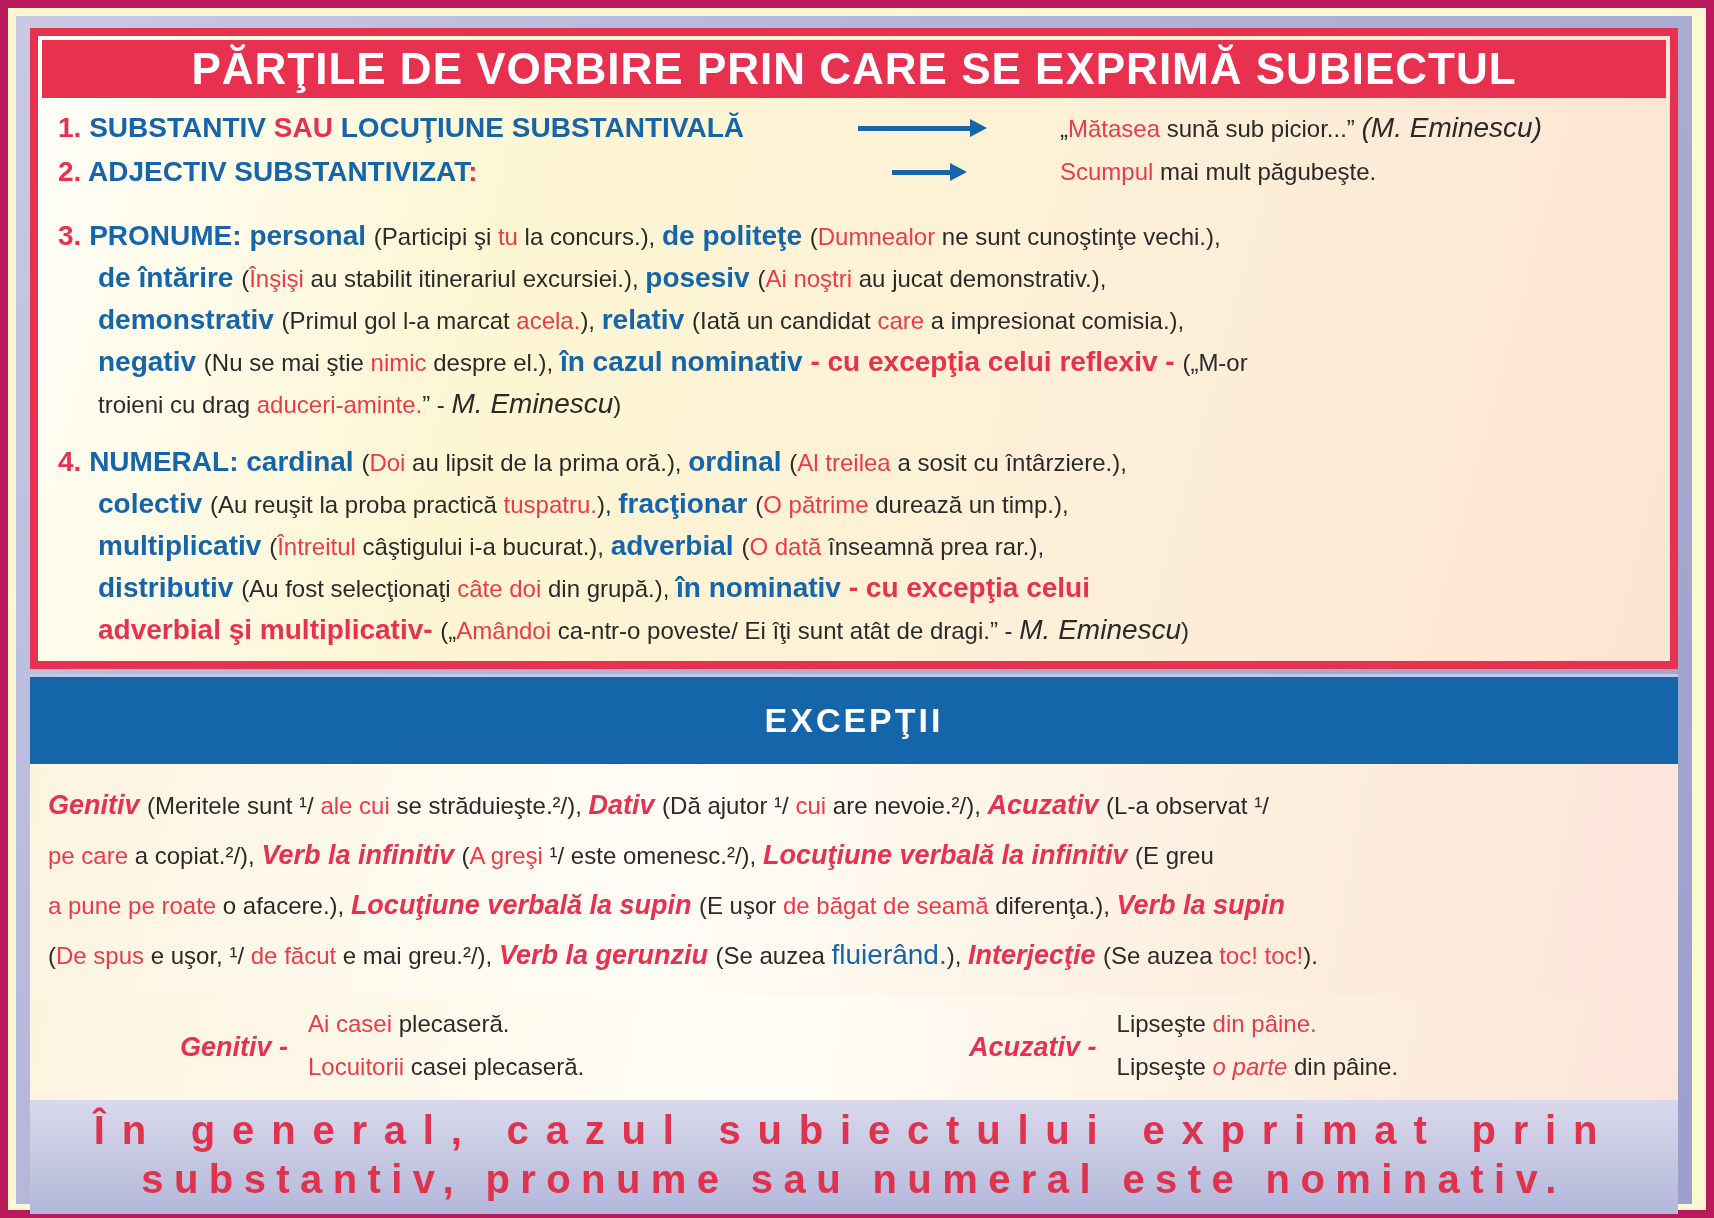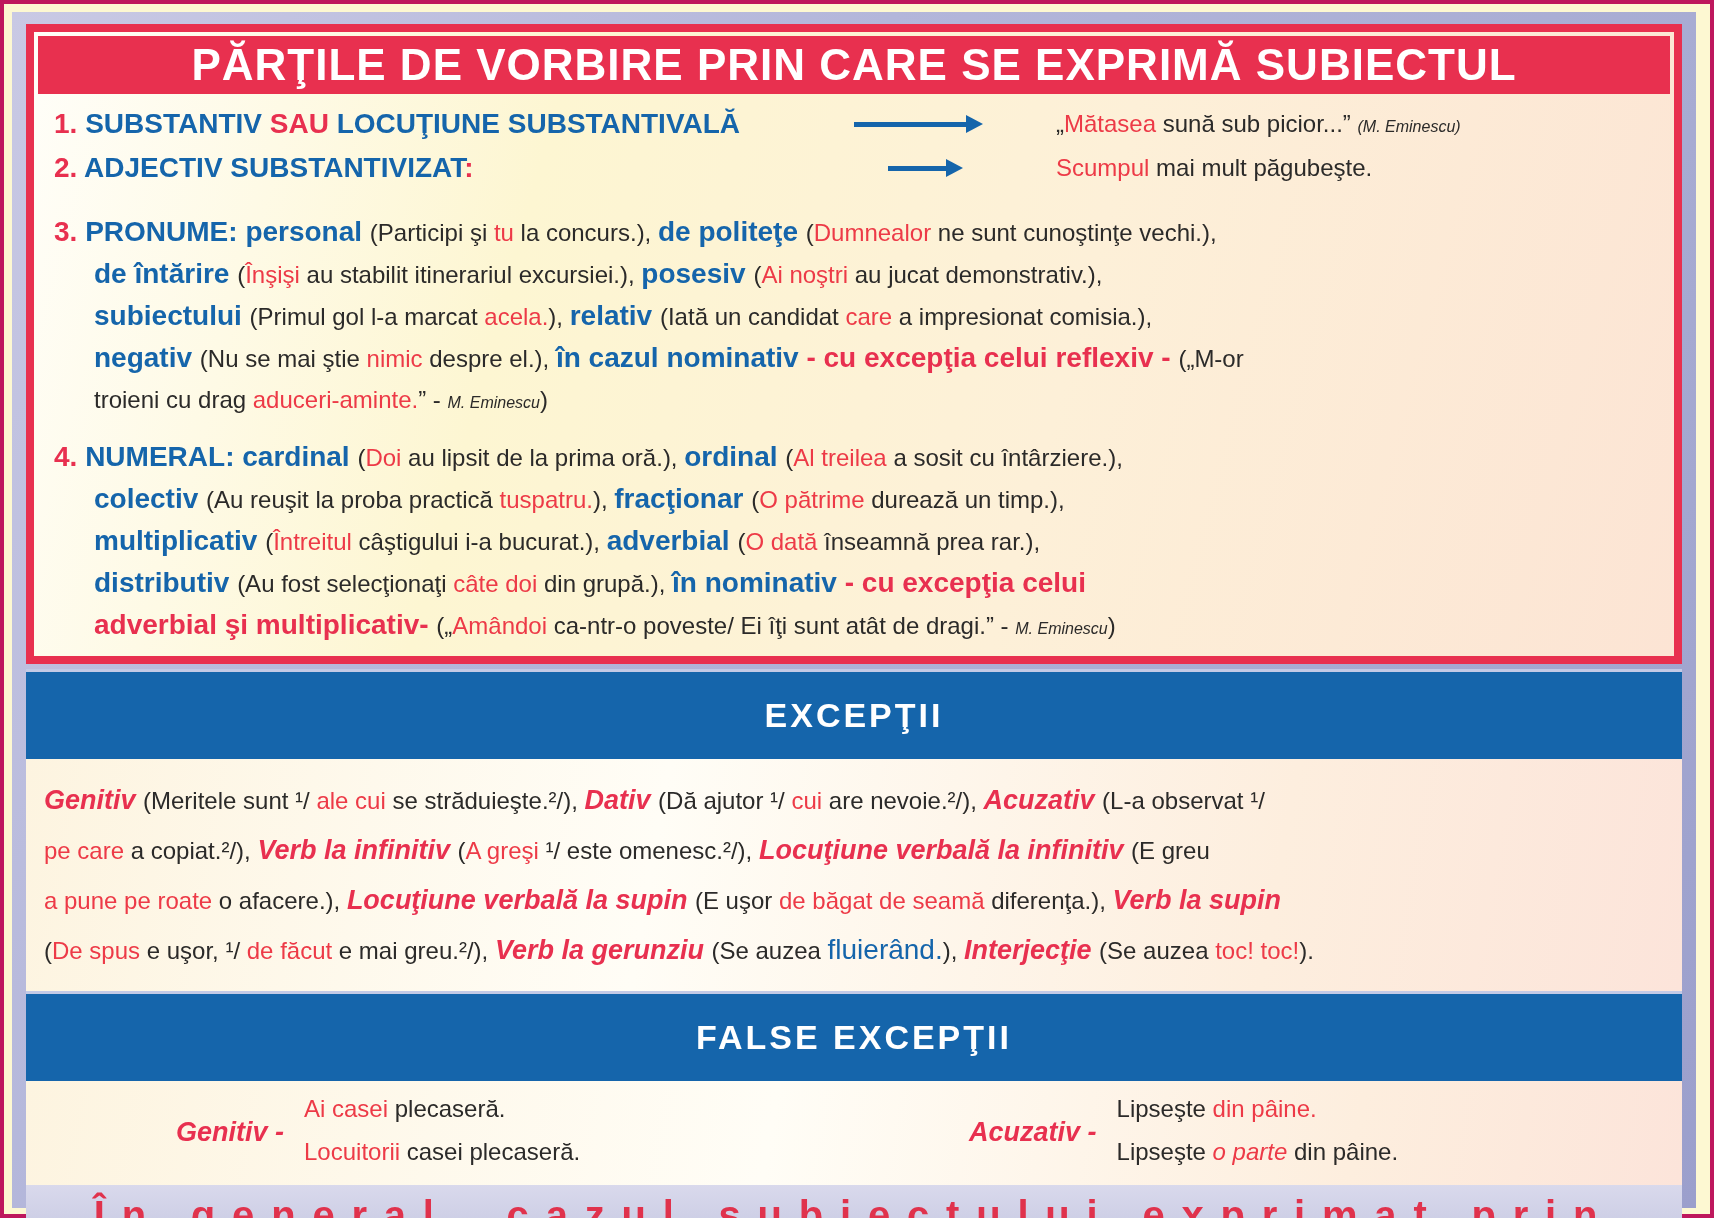--- a/index.html
+++ b/index.html
@@ -3,21 +3,21 @@
 <meta charset="utf-8">
 <style>
   html,body{margin:0;padding:0;}
   body{
     width:1714px;height:1218px;overflow:hidden;
     font-family:"Liberation Sans",sans-serif;
     background:#fdf8d2;
   }
   .outer{
     box-sizing:border-box;width:1714px;height:1218px;
-    border:4px solid #be185d;
+    border:8px solid #be185d;
     background:#fdf8d2;
     padding:8px 14px 6px 8px;
   }
   .lav{
     box-sizing:border-box;width:100%;height:100%;
     background:linear-gradient(125deg,#c9c9e4 0%,#b3b6da 35%,#a7abd2 70%,#9b9fcc 100%);
     padding:12px 14px 0 14px;
     display:flex;flex-direction:column;
   }
   
@@ -46,21 +46,21 @@
   .block{margin-top:23px;}
   .block4{margin-top:16px;}
   .line{white-space:nowrap;line-height:38px;}
   .cont{padding-left:40px;}
   
   .s-b{color:#1565ab;font-weight:700;font-size:28px;}
   .s-rb{color:#e8304f;font-weight:700;font-size:28px;}
   .s-k{color:#2b2a29;font-size:24px;}
   .s-r{color:#ed3a47;font-size:24px;}
   .s-bl{color:#1565ab;font-size:28px;}
-  .s-ki{color:#2b2a29;font-style:italic;font-size:16px;}
+  .s-ki{color:#2b2a29;font-style:italic;font-size:28px;}
   .s-ri{color:#ed3a47;font-style:italic;font-size:24px;}
   .s-cl{color:#e8304f;font-weight:700;font-style:italic;font-size:27px;}
   
   .exc-wrap{margin-top:5px;}
   .band{
     background:#1565ab;color:#ffffff;text-align:center;
     font-weight:700;font-size:34px;letter-spacing:3px;
     padding:24px 0;border-top:3px solid #c3cae6;
   }
   .exc-content{
@@ -116,21 +116,21 @@
                 <span class="shaft"></span>
                 <span class="head"></span>
               </span>
           </div>
           <div class="item-example"><span class="s-r">Scumpul</span><span class="s-k"> mai mult păgubeşte.</span></div>
         </div>
 
         <div class="block">
           <div class="line"><span class="s-rb">3. </span><span class="s-b">PRONUME: </span><span class="s-b">personal </span><span class="s-k">(Participi şi </span><span class="s-r">tu</span><span class="s-k"> la concurs.), </span><span class="s-b">de politeţe </span><span class="s-k">(</span><span class="s-r">Dumnealor</span><span class="s-k"> ne sunt cunoştinţe vechi.),</span></div>
           <div class="line cont"><span class="s-b">de întărire </span><span class="s-k">(</span><span class="s-r">Înşişi</span><span class="s-k"> au stabilit itinerariul excursiei.), </span><span class="s-b">posesiv </span><span class="s-k">(</span><span class="s-r">Ai noştri</span><span class="s-k"> au jucat demonstrativ.),</span></div>
-          <div class="line cont"><span class="s-b">subiectului </span><span class="s-k">(Primul gol l-a marcat </span><span class="s-r">acela.</span><span class="s-k">), </span><span class="s-b">relativ </span><span class="s-k">(Iată un candidat </span><span class="s-r">care</span><span class="s-k"> a impresionat comisia.),</span></div>
+          <div class="line cont"><span class="s-b">demonstrativ </span><span class="s-k">(Primul gol l-a marcat </span><span class="s-r">acela.</span><span class="s-k">), </span><span class="s-b">relativ </span><span class="s-k">(Iată un candidat </span><span class="s-r">care</span><span class="s-k"> a impresionat comisia.),</span></div>
           <div class="line cont"><span class="s-b">negativ </span><span class="s-k">(Nu se mai ştie </span><span class="s-r">nimic</span><span class="s-k"> despre el.), </span><span class="s-b">în cazul nominativ </span><span class="s-rb">- cu excepţia celui reflexiv - </span><span class="s-k">(„M-or</span></div>
           <div class="line cont"><span class="s-k">troieni cu drag </span><span class="s-r">aduceri-aminte.</span><span class="s-k">” - </span><span class="s-ki">M. Eminescu</span><span class="s-k">)</span></div>
         </div>
 
         <div class="block block4">
           <div class="line"><span class="s-rb">4. </span><span class="s-b">NUMERAL: </span><span class="s-b">cardinal </span><span class="s-k">(</span><span class="s-r">Doi</span><span class="s-k"> au lipsit de la prima oră.), </span><span class="s-b">ordinal </span><span class="s-k">(</span><span class="s-r">Al treilea</span><span class="s-k"> a sosit cu întârziere.),</span></div>
           <div class="line cont"><span class="s-b">colectiv </span><span class="s-k">(Au reuşit la proba practică </span><span class="s-r">tuspatru.</span><span class="s-k">), </span><span class="s-b">fracţionar </span><span class="s-k">(</span><span class="s-r">O pătrime</span><span class="s-k"> durează un timp.),</span></div>
           <div class="line cont"><span class="s-b">multiplicativ </span><span class="s-k">(</span><span class="s-r">Întreitul</span><span class="s-k"> câştigului i-a bucurat.), </span><span class="s-b">adverbial </span><span class="s-k">(</span><span class="s-r">O dată</span><span class="s-k"> înseamnă prea rar.),</span></div>
           <div class="line cont"><span class="s-b">distributiv </span><span class="s-k">(Au fost selecţionaţi </span><span class="s-r">câte doi</span><span class="s-k"> din grupă.), </span><span class="s-b">în nominativ </span><span class="s-rb">- cu excepţia celui</span></div>
           <div class="line cont"><span class="s-rb">adverbial şi multiplicativ- </span><span class="s-k">(„</span><span class="s-r">Amândoi</span><span class="s-k"> ca-ntr-o poveste/ Ei îţi sunt atât de dragi.” - </span><span class="s-ki">M. Eminescu</span><span class="s-k">)</span></div>
@@ -141,21 +141,20 @@
 
     <div class="exc-wrap">
       <div class="band">EXCEPŢII</div>
       <div class="exc-content">
         <div class="exc-line"><span class="s-cl">Genitiv </span><span class="s-k">(Meritele sunt ¹/ </span><span class="s-r">ale cui</span><span class="s-k"> se străduieşte.²/), </span><span class="s-cl">Dativ </span><span class="s-k"> (Dă ajutor ¹/ </span><span class="s-r">cui</span><span class="s-k"> are nevoie.²/), </span><span class="s-cl">Acuzativ </span><span class="s-k"> (L-a observat ¹/</span></div>
         <div class="exc-line"><span class="s-r">pe care</span><span class="s-k"> a copiat.²/), </span><span class="s-cl">Verb la infinitiv </span><span class="s-k"> (</span><span class="s-r">A greşi</span><span class="s-k"> ¹/ este omenesc.²/), </span><span class="s-cl">Locuţiune verbală la infinitiv </span><span class="s-k">(E greu</span></div>
         <div class="exc-line"><span class="s-r">a pune pe roate</span><span class="s-k"> o afacere.), </span><span class="s-cl">Locuţiune verbală la supin </span><span class="s-k">(E uşor </span><span class="s-r">de băgat de seamă</span><span class="s-k"> diferenţa.), </span><span class="s-cl">Verb la supin</span></div>
         <div class="exc-line"><span class="s-k">(</span><span class="s-r">De spus</span><span class="s-k"> e uşor, ¹/ </span><span class="s-r">de făcut</span><span class="s-k"> e mai greu.²/), </span><span class="s-cl">Verb la gerunziu </span><span class="s-k"> (Se auzea </span><span class="s-bl">fluierând.</span><span class="s-k">), </span><span class="s-cl">Interjecţie </span><span class="s-k">(Se auzea </span><span class="s-r">toc! toc!</span><span class="s-k">).</span></div>
       </div>
 
-      <div class="band">FALSE EXCEPŢII</div>
       <div class="false-content">
         <div class="fe-half fe-left">
           <div class="fe-label s-cl">Genitiv -</div>
           <div class="fe-lines">
             <div class="line"><span class="s-r">Ai casei</span><span class="s-k"> plecaseră.</span></div>
             <div class="line"><span class="s-r">Locuitorii</span><span class="s-k"> casei plecaseră.</span></div>
           </div>
         </div>
         <div class="fe-half fe-right">
           <div class="fe-label s-cl">Acuzativ -</div>

